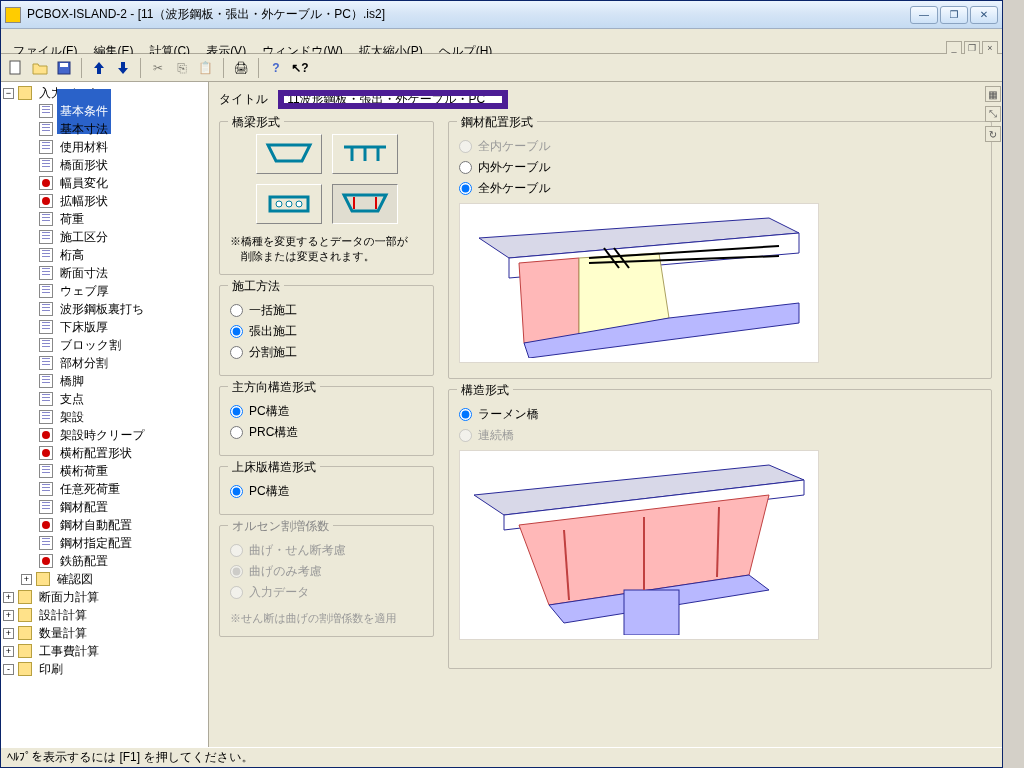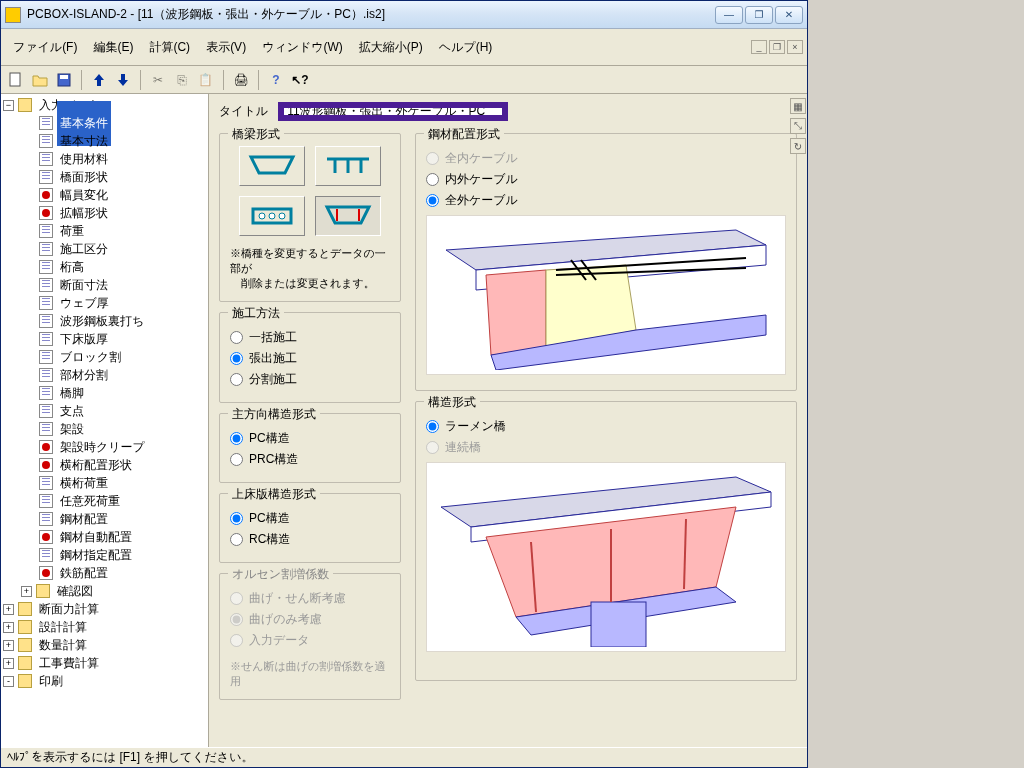--- a/index.html
+++ b/index.html
@@ -1,23 +1,23 @@
 <!DOCTYPE html>
 <html><head>
 <meta charset="utf-8">
 <style>
 * { box-sizing: border-box; margin: 0; padding: 0; font-family: "MS UI Gothic", sans-serif; font-size: 12px; }
 body { background: #d4d0c8; overflow: hidden; width: 1024px; height: 768px; }
-.window { width: 808px; height: 768px; background: #ece9d8; border: 1px solid #0a246a; display: flex; flex-direction: column; }
+.window { width: 1003px; height: 768px; background: #ece9d8; border: 1px solid #0a246a; display: flex; flex-direction: column; }
 .titlebar { height: 28px; background: linear-gradient(#ebf4fe, #d6e5f6 45%, #c5dbf2); display: flex; align-items: center; padding: 0 4px; border-bottom: 1px solid #a0afc3; }
 .titlebar .icon { width: 16px; height: 16px; background: #ffcc00; border: 1px solid #888; margin-right: 6px; }
 .titlebar .title { flex: 1; color: #000; font-size: 12px; }
 .winbtns { display: flex; gap: 2px; }
 .winbtn { width: 28px; height: 18px; border: 1px solid #8aa3c1; border-radius: 3px; background: linear-gradient(#f5faff, #cde2f7); display: flex; align-items: center; justify-content: center; color: #31557f; font-size: 10px; }
-.menubar { height: 22px; background: #ece9d8; display: flex; align-items: center; padding: 18px 4px; border-bottom: 1px solid #aca899; }
+.menubar { height: 22px; background: #ece9d8; display: flex; padding: 12px 4px; border-bottom: 1px solid #aca899; }
 .menuitem { padding: 2px 8px; color: #000; cursor: default; }
 .mdi-btns { margin-left: auto; display: flex; gap: 2px; }
 .mdi-btn { width: 16px; height: 14px; border: 1px solid #aca899; background: #ece9d8; display:flex;align-items:center;justify-content:center;font-size:9px;color:#555; }
 .toolbar { height: 28px; background: #ece9d8; display: flex; align-items: center; padding: 2px 4px; border-bottom: 1px solid #aca899; gap: 2px; }
 .tbtn { width: 22px; height: 22px; display: flex; align-items: center; justify-content: center; border: 1px solid transparent; }
 .tsep { width: 1px; height: 20px; background: #aca899; margin: 0 4px; }
 .body { flex: 1; display: flex; overflow: hidden; }
 .sidebar { width: 208px; background: #fff; border-right: 1px solid #aca899; overflow-y: auto; padding: 2px; }
 .tree-row { display: flex; align-items: center; height: 18px; cursor: default; white-space: nowrap; }
 .tree-exp { width: 11px; height: 11px; border: 1px solid #808080; background: #fff; display: flex; align-items: center; justify-content: center; font-size: 9px; margin-right: 4px; flex-shrink: 0; line-height: 1; }
@@ -373,24 +373,20 @@
               </div>
           </div>
 
           <div class="groupbox">
             <legend>上床版構造形式</legend>
             <div id="upperstruct-opts">
                 <div class="radio-row">
                   <input type="radio" name="upperstruct" checked="" style="">
                   <span>PC構造</span>
                 </div>
-                <div class="radio-row">
-                  <input type="radio" name="upperstruct" style="">
-                  <span>RC構造</span>
-                </div>
               </div>
           </div>
 
           <div class="groupbox disabled">
             <legend>オルセン割増係数</legend>
             <div id="olsen-opts">
                 <div class="radio-row disabled">
                   <input type="radio" name="olsen" disabled="" style="">
                   <span>曲げ・せん断考慮</span>
                 </div>

